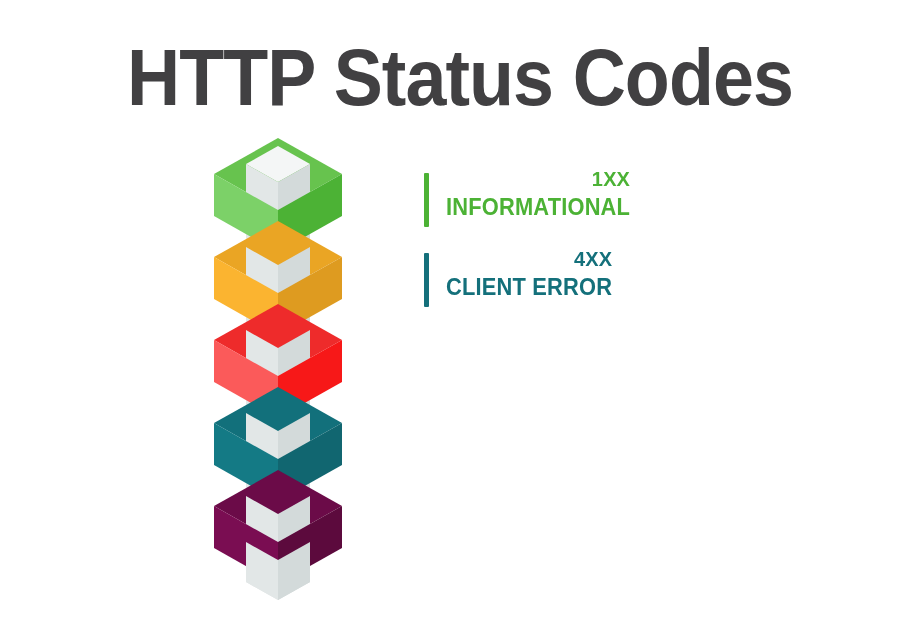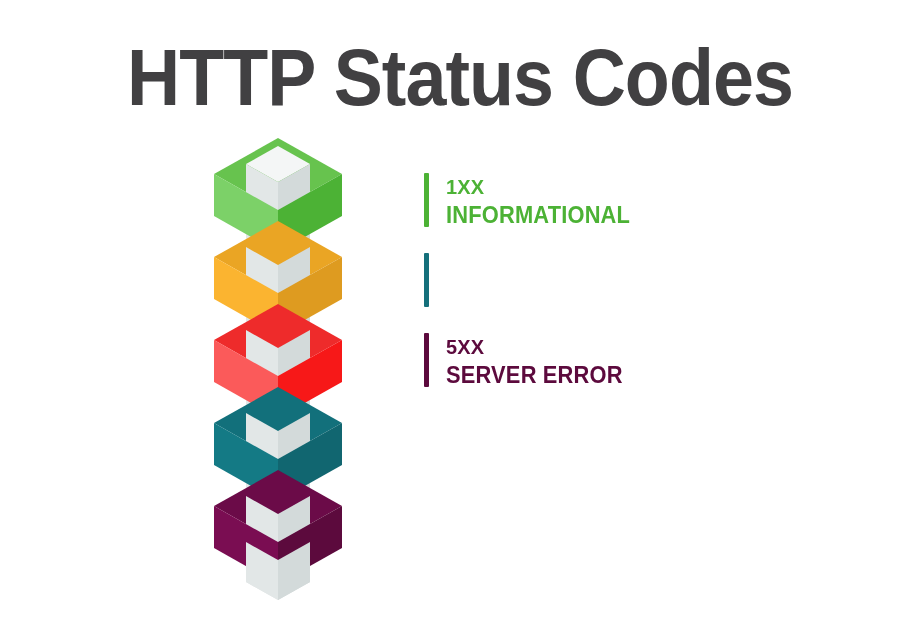--- a/index.html
+++ b/index.html
@@ -68,21 +68,22 @@
     position: absolute;
     left: 0;
     top: 8px;
     width: 5px;
     height: 54px;
     border-radius: 1px;
   }
   .legend-text {
     position: absolute;
     left: 22px;
-    top: 8px;
+    top: 0;
+    text-align: right;
   }
   .legend-code {
     font-family: "Liberation Sans", sans-serif;
     font-size: 21px;
     line-height: 27px;
     font-weight: bold;
     letter-spacing: 0.2px;
     transform: scaleX(0.95);
     transform-origin: 0 50%;
     white-space: nowrap;
@@ -171,25 +172,22 @@
       <div class="legend-text">
         <div class="legend-code" style="color:#4cb235">1XX</div>
         <div class="legend-name" style="color:#4cb235">INFORMATIONAL</div>
       </div>
     </div>
 
 
 
     <div class="legend-row">
       <div class="legend-bar" style="background:#14707b"></div>
+      <div class="legend-text">
+        <div class="legend-code" style="color:#14707b">4XX</div>
+        <div class="legend-name" style="color:#14707b">CLIENT ERROR</div>
+      </div>
     </div>
 
-    <div class="legend-row">
-      <div class="legend-bar" style="background:#5c0a3d"></div>
-      <div class="legend-text">
-        <div class="legend-code" style="color:#5c0a3d">5XX</div>
-        <div class="legend-name" style="color:#5c0a3d">SERVER ERROR</div>
-      </div>
-    </div>
 
   </div>
 
 </div>
 
 </body></html>

